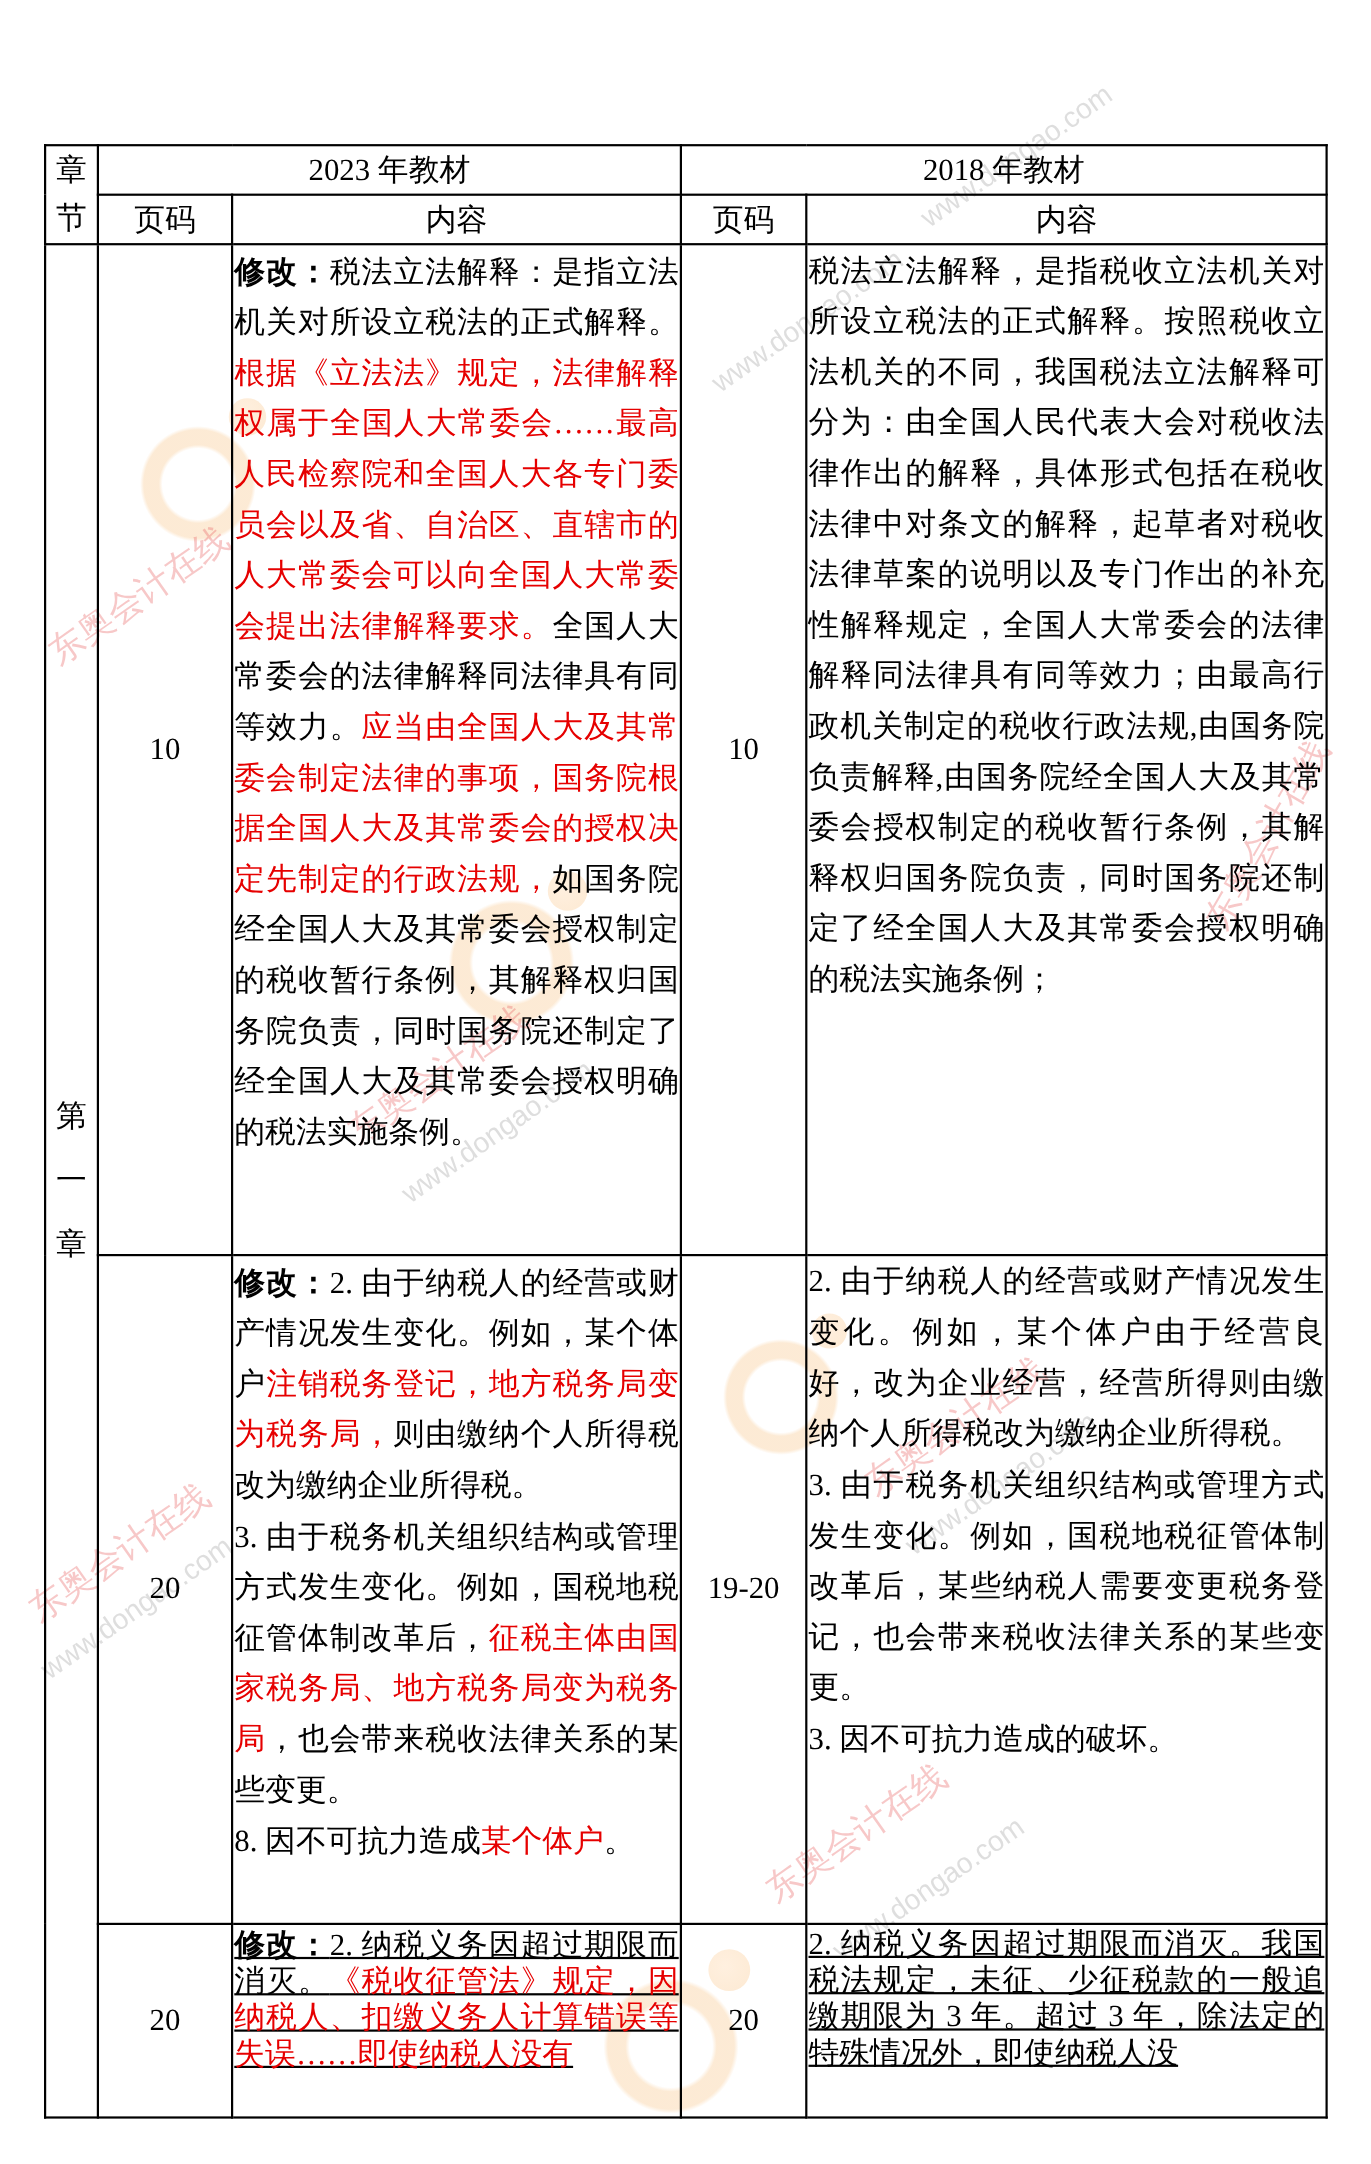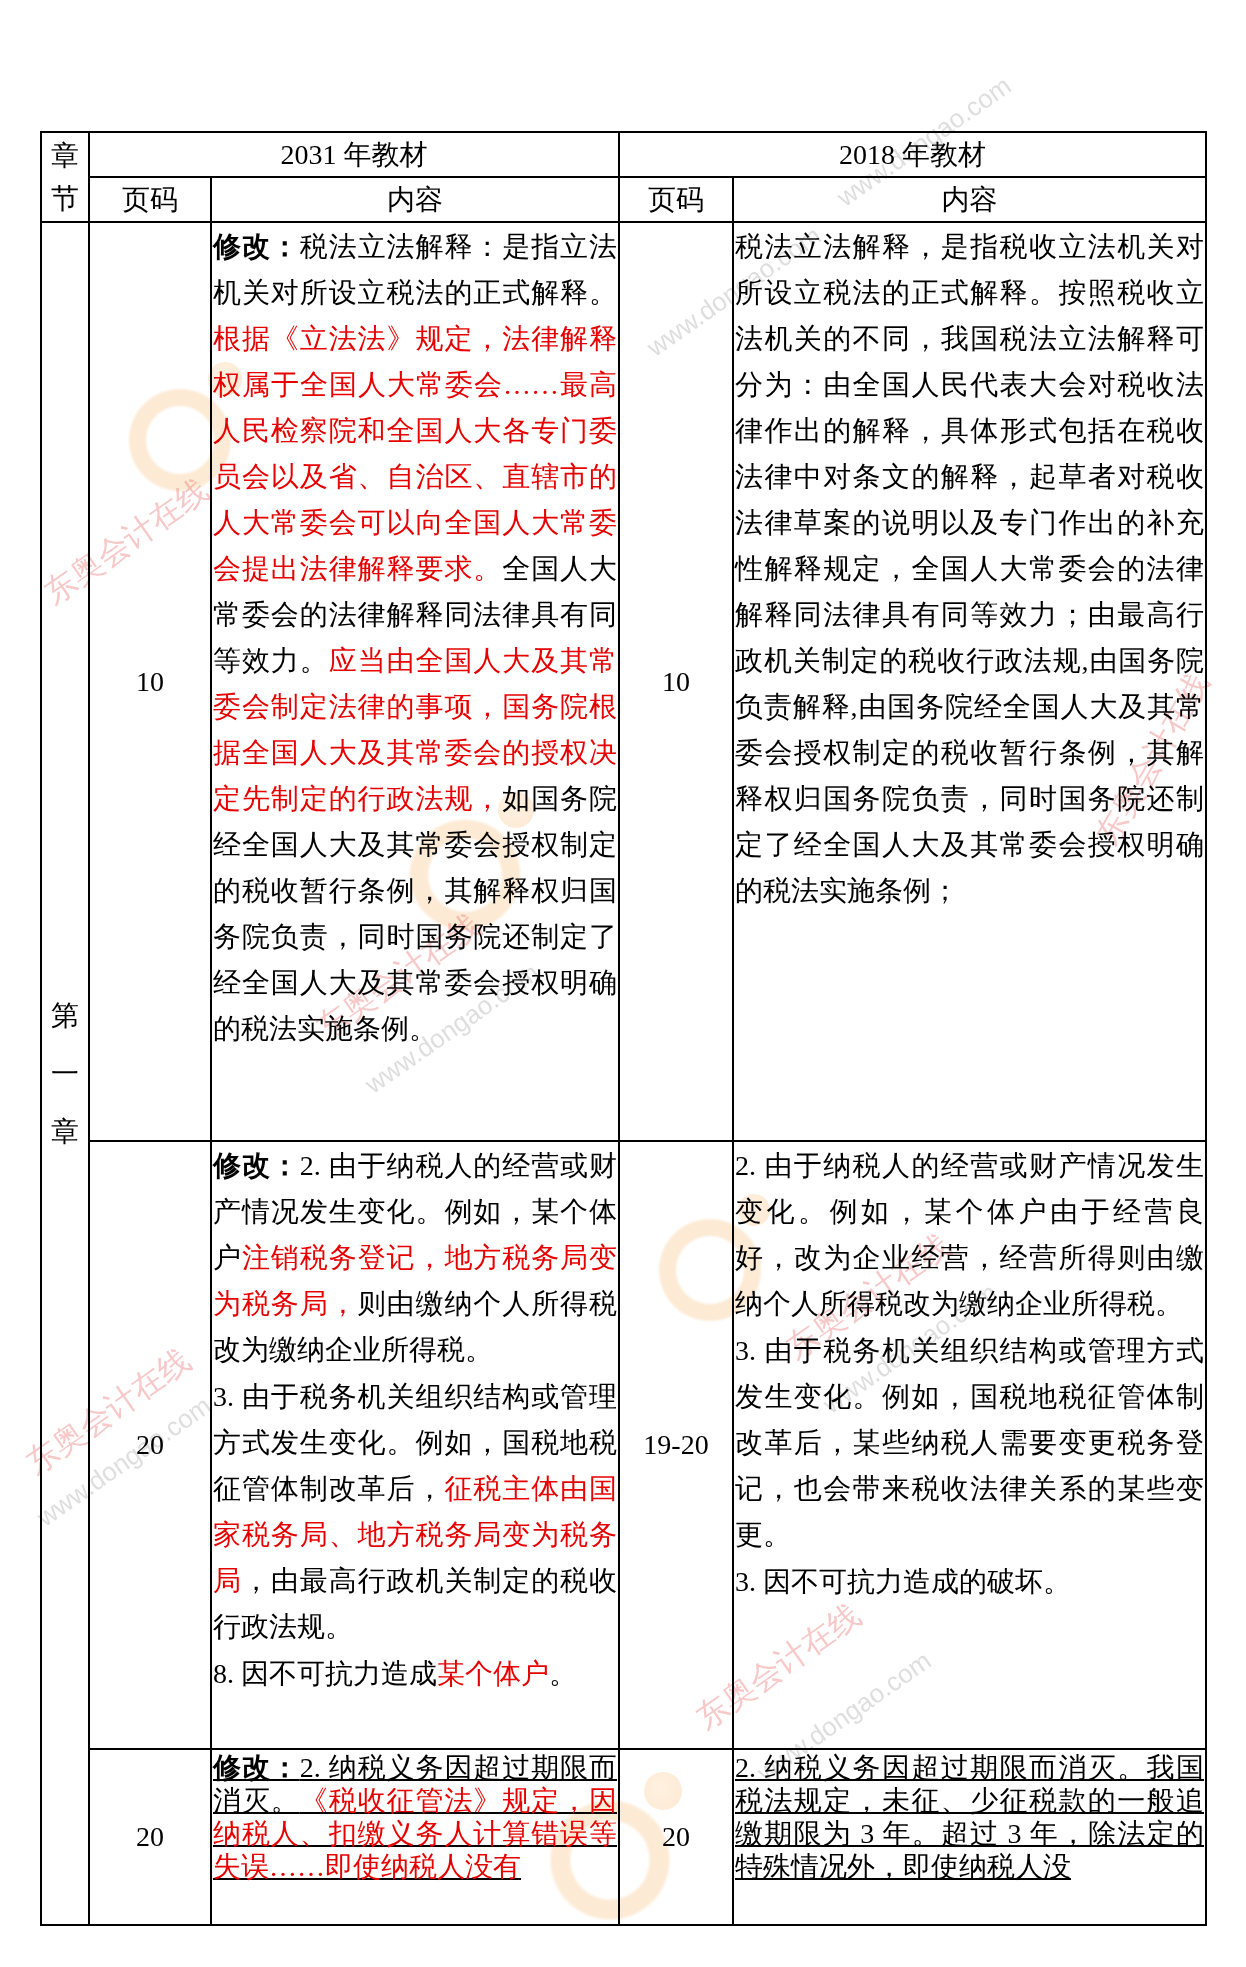--- a/index.html
+++ b/index.html
@@ -133,21 +133,21 @@
     <colgroup>
       <col style="width:48px">
         <col style="width:122px">
         <col style="width:408px">
         <col style="width:114px">
         <col style="width:473px">
     </colgroup>
     <tbody>
         <tr class="hrow">
       <th rowspan="2" class="th-chapter">章<br>节</th>
-      <th colspan="2">2031 年教材</th>
+      <th colspan="2">2023 年教材</th>
       <th colspan="2">2018 年教材</th>
     </tr>
     <tr class="hrow">
       <th>页码</th>
       <th>内容</th>
       <th>页码</th>
       <th>内容</th>
     </tr>
 
     <tr class="r1">
@@ -159,21 +159,21 @@
       <td class="td-page">10</td>
       <td class="td-content">
             <div class="para"><span>税法立法解释，是指税收立法机关对所设立税法的正式解释。按照税收立法机关的不同，我国税法立法解释可分为：由全国人民代表大会对税收法律作出的解释，具体形式包括在税收法律中对条文的解释，起草者对税收法律草案的说明以及专门作出的补充性解释规定，全国人大常委会的法律解释同法律具有同等效力；由最高行政机关制定的税收行政法规,由国务院负责解释,由国务院经全国人大及其常委会授权制定的税收暂行条例，其解释权归国务院负责，同时国务院还制定了经全国人大及其常委会授权明确的税法实施条例；</span></div>
           </td>
     </tr>
 
     <tr class="r2">
       <td class="td-page">20</td>
       <td class="td-content">
             <div class="para"><span class="s-bold">修改：</span><span>2. 由于纳税人的经营或财产情况发生变化。例如，某个体户</span><span class="s-red">注销税务登记，地方税务局变为税务局，</span><span>则由缴纳个人所得税改为缴纳企业所得税。</span></div>
-            <div class="para"><span>3. 由于税务机关组织结构或管理方式发生变化。例如，国税地税征管体制改革后，</span><span class="s-red">征税主体由国家税务局、地方税务局变为税务局</span><span>，由最高行政机关制定的税收行政法规。</span></div>
+            <div class="para"><span>3. 由于税务机关组织结构或管理方式发生变化。例如，国税地税征管体制改革后，</span><span class="s-red">征税主体由国家税务局、地方税务局变为税务局</span><span>，也会带来税收法律关系的某些变更。</span></div>
             <div class="para"><span>8. 因不可抗力造成</span><span class="s-red">某个体户</span><span>。</span></div>
           </td>
       <td class="td-page">19-20</td>
       <td class="td-content">
             <div class="para"><span>2. 由于纳税人的经营或财产情况发生变化。例如，某个体户由于经营良好，改为企业经营，经营所得则由缴纳个人所得税改为缴纳企业所得税。</span></div>
             <div class="para"><span>3. 由于税务机关组织结构或管理方式发生变化。例如，国税地税征管体制改革后，某些纳税人需要变更税务登记，也会带来税收法律关系的某些变更。</span></div>
             <div class="para"><span>3. 因不可抗力造成的破坏。</span></div>
           </td>
     </tr>
 

